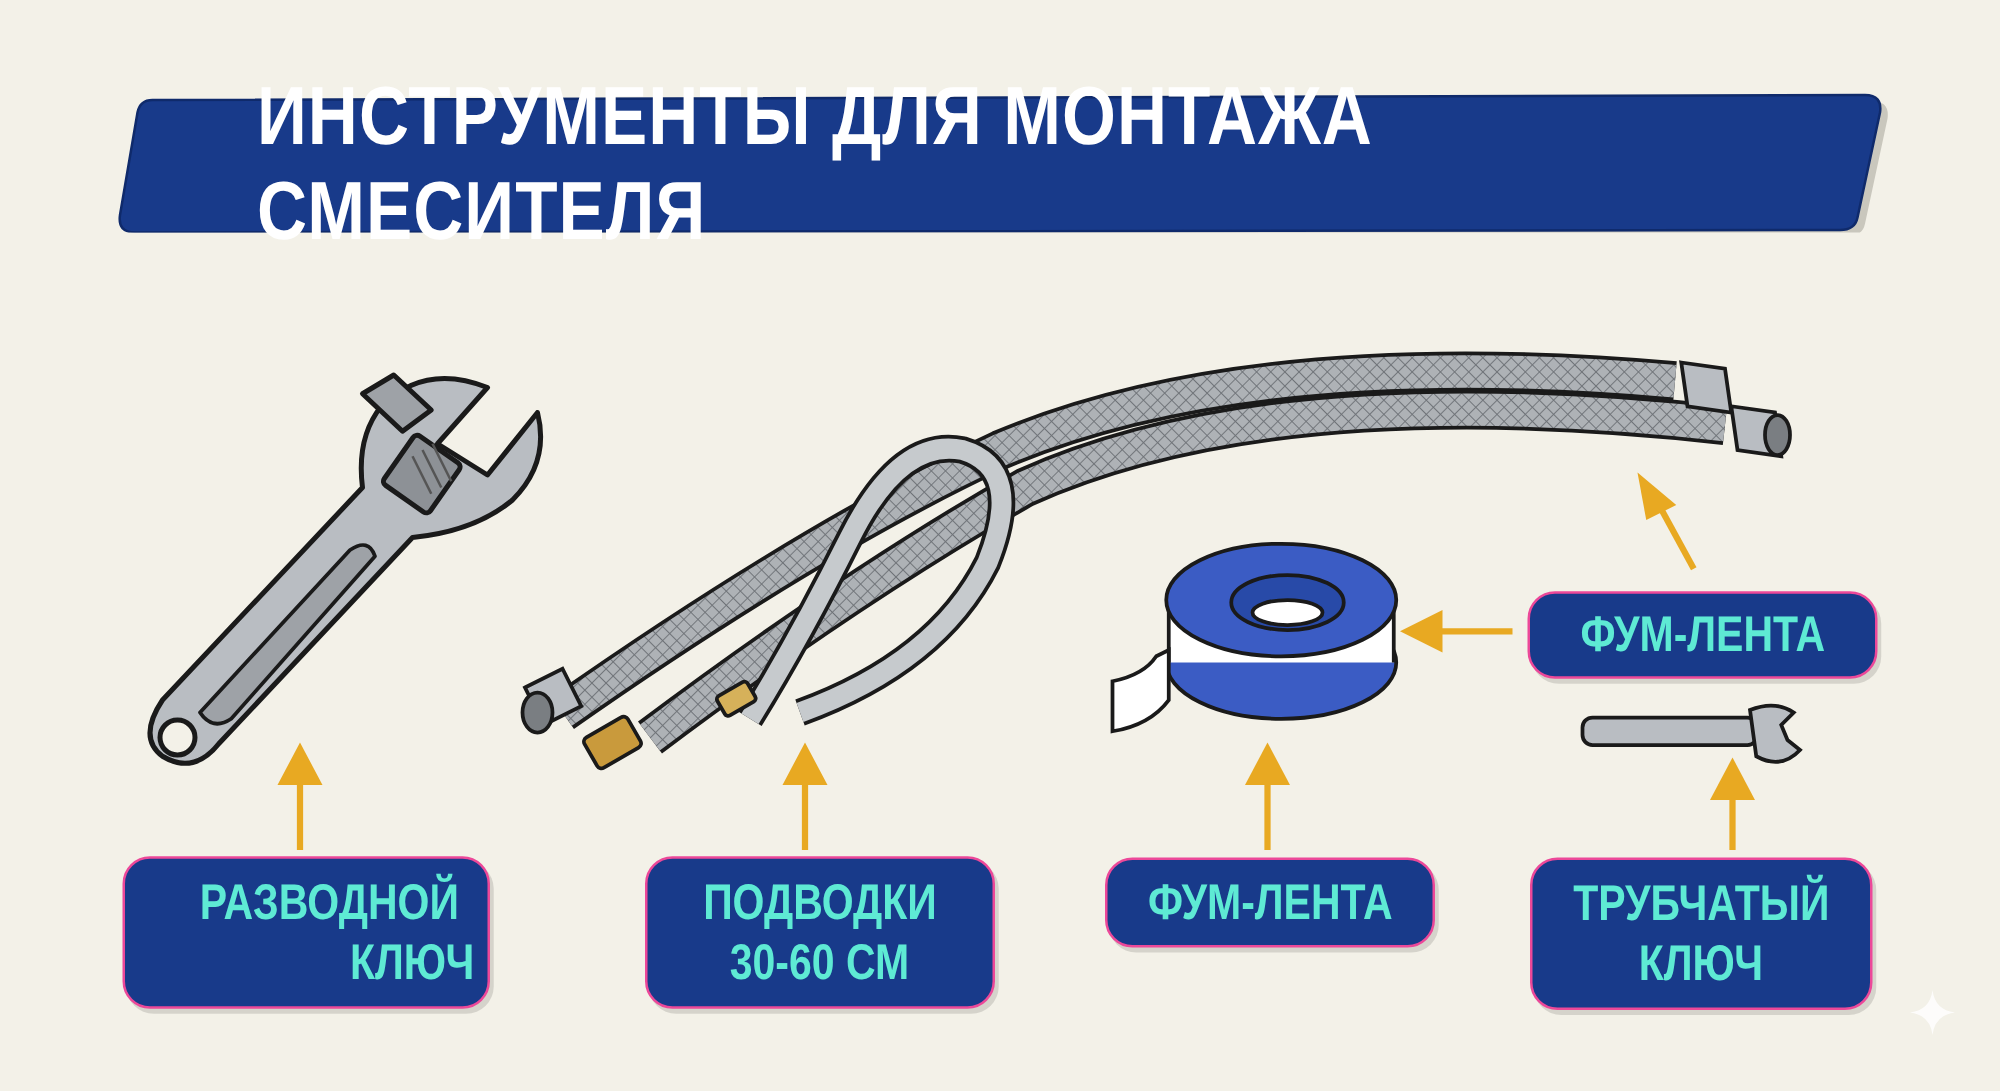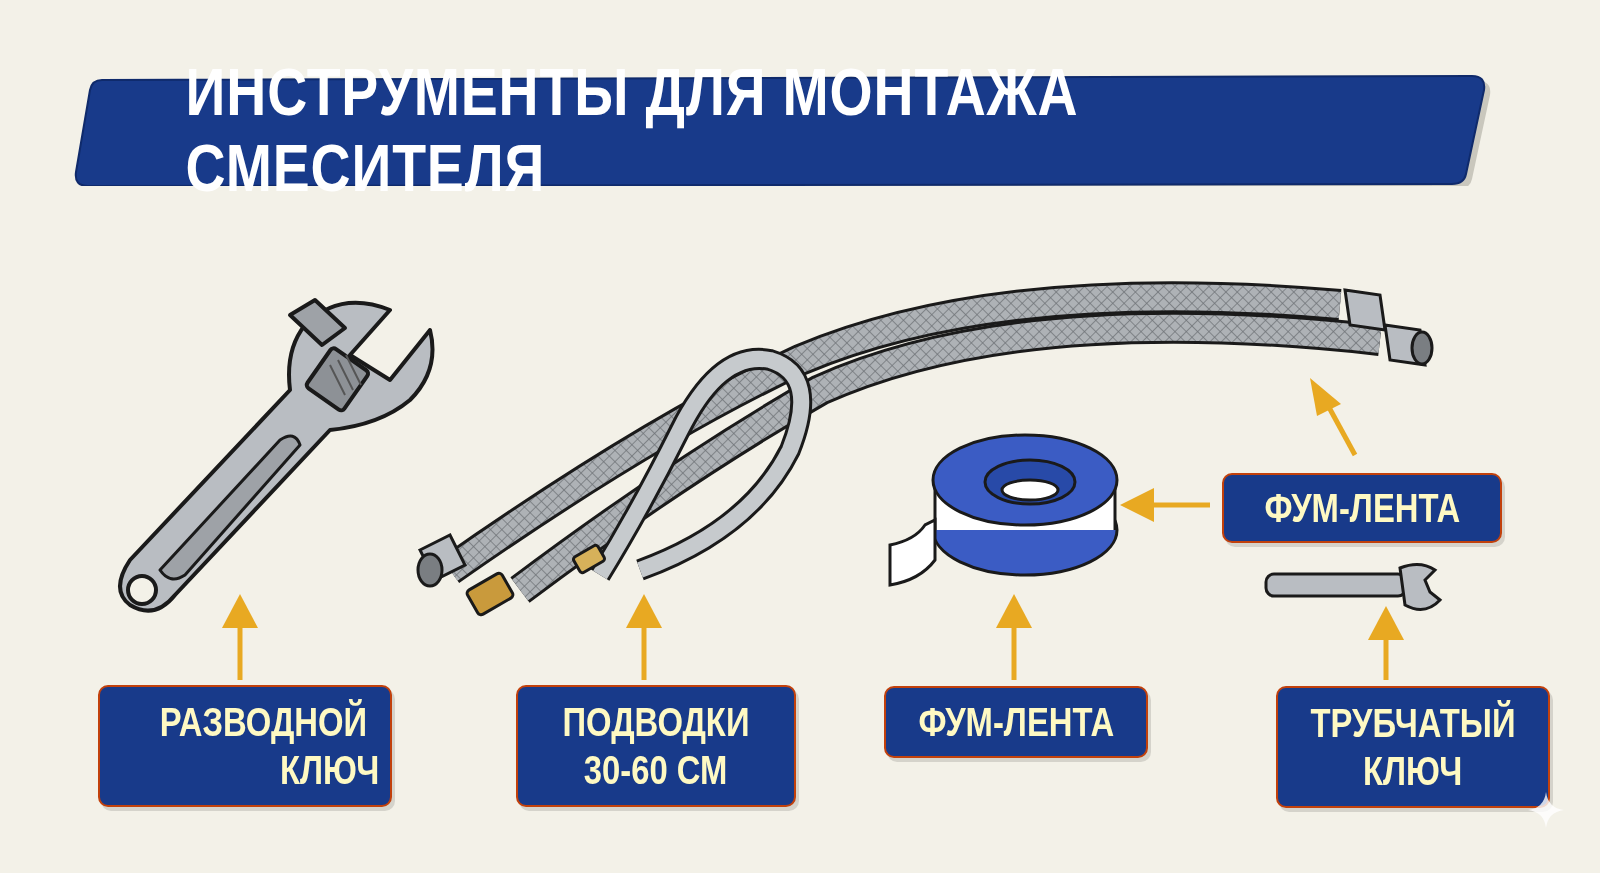--- a/index.html
+++ b/index.html
@@ -3,33 +3,33 @@
 <meta charset="utf-8">
 <style>
   html, body { margin: 0; padding: 0; }
   body {
     width: 1600px; height: 873px; overflow: hidden;
     background: #f3f1e8;
     position: relative;
     font-family: "Liberation Sans", "DejaVu Sans", sans-serif;
   }
   .title-banner {
-    position: absolute; left: 72px; top: 74px; width: 1420px; height: 112px;
+    position: absolute; left: 92px; top: 74px; width: 1420px; height: 112px;
   }
   .title-banner svg { position: absolute; left: 0; top: 0; }
   .title-text {
     position: absolute; left: 0; top: 0; width: 100%; height: 100%;
     display: flex; align-items: center; justify-content: center;
     color: #ffffff; font-weight: bold; font-size: 66px; letter-spacing: 1px;
     transform: scaleX(0.84);
     font-family: "Liberation Sans", "DejaVu Sans", sans-serif;
   }
   .label {
-    position: absolute; background: #183a8a; color: #fef9c3;
-    border-radius: 10px; border: 2px solid #c2410c;
+    position: absolute; background: #183a8a; color: #5eead4;
+    border-radius: 22px; border: 2px solid #ec4899;
     box-shadow: 3px 4px 0 rgba(0,0,0,0.12);
     display: flex; flex-direction: column; align-items: center; justify-content: center;
     font-weight: bold; font-size: 40px; line-height: 48px; text-align: center;
   }
   .label span { display: block; transform: scaleX(0.82); white-space: nowrap; }
   .art { position: absolute; }
   .sparkle { position: absolute; left: 1526px; top: 790px; }
 </style>
 </head>
 <body>
@@ -128,21 +128,21 @@
   <span>РАЗВОДНОЙ</span>
   <span>КЛЮЧ</span>
 </div>
 <div class="label" style="left:516px; top:685px; width:276px; height:118px;">
   <span>ПОДВОДКИ</span>
   <span>30-60 СМ</span>
 </div>
 <div class="label" style="left:884px; top:686px; width:260px; height:68px;">
   <span>ФУМ-ЛЕНТА</span>
 </div>
-<div class="label" style="left:1276px; top:686px; width:270px; height:118px;justify-content:center;">
+<div class="label" style="left:1224px; top:686px; width:270px; height:118px;justify-content:center;">
   <span>ТРУБЧАТЫЙ</span>
   <span>КЛЮЧ</span>
 </div>
 <div class="label" style="left:1222px; top:473px; width:276px; height:66px;">
   <span>ФУМ-ЛЕНТА</span>
 </div>
 
 <svg class="sparkle" width="40" height="40" viewBox="0 0 40 40">
   <path d="M 20 2 Q 22 18 38 20 Q 22 22 20 38 Q 18 22 2 20 Q 18 18 20 2 Z" fill="#ffffff" opacity="0.8"></path>
 </svg>

